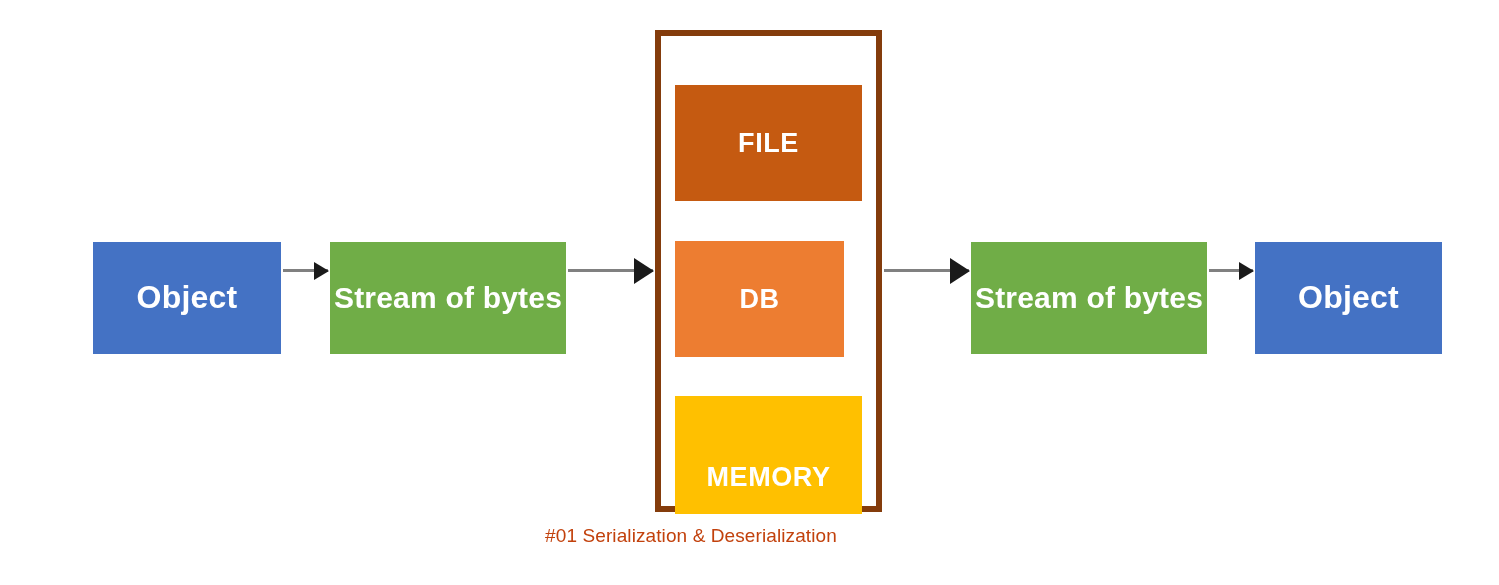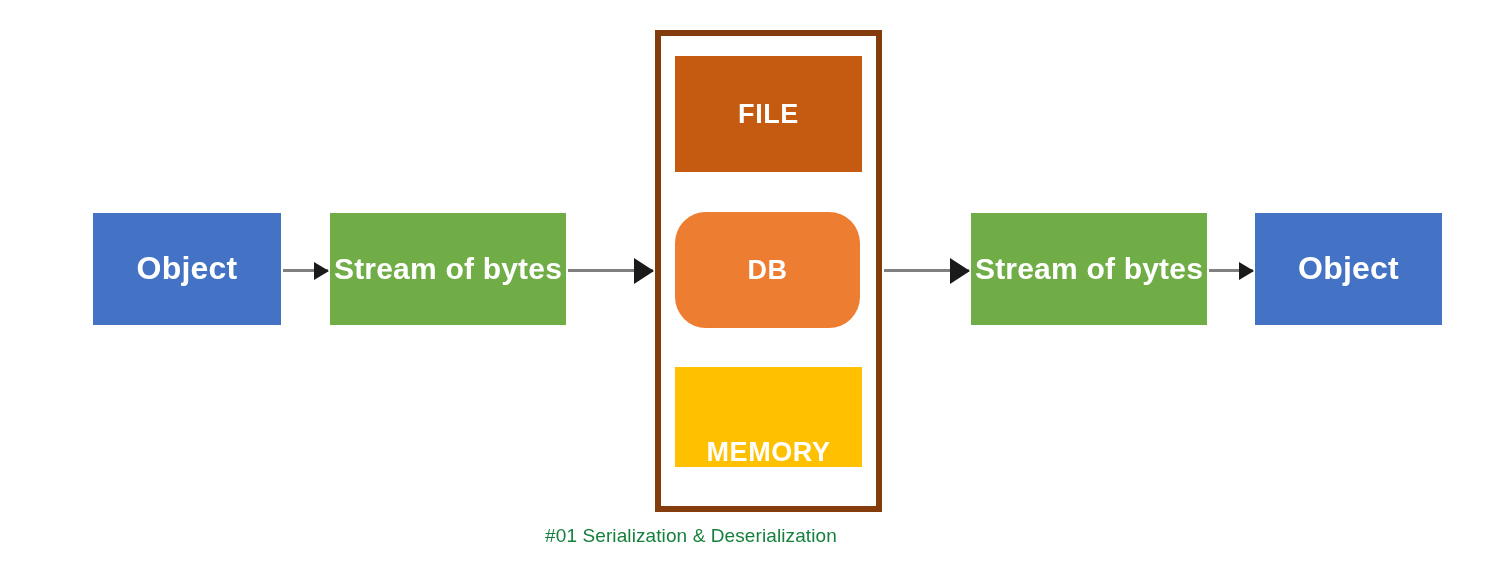--- a/index.html
+++ b/index.html
@@ -22,20 +22,21 @@
   .box {
     position: absolute;
     display: flex;
     align-items: center;
     justify-content: center;
     text-align: center;
     color: #ffffff;
     font-weight: bold;
     line-height: 1.12;
     box-sizing: border-box;
+    margin-top: 29px;
   }
 
   .box-object {
     font-size: 32px;
     letter-spacing: 0.2px;
   }
   .box-stream {
     font-size: 30px;
     letter-spacing: 0.2px;
   }
@@ -55,23 +56,23 @@
     position: absolute;
     left: 655px;
     top: 30px;
     width: 227px;
     height: 482px;
     border: 6px solid #843C0C;
     background: #ffffff;
     box-sizing: border-box;
   }
   #box-file   { left: 675px; top: 56px;  width: 187px; height: 116px; background: #C55A11; }
-  #box-db     { left: 675px; top: 212px; width: 185px; height: 116px; background: #ED7D31; border-radius: 31px; }
-  #box-memory { left: 675px; top: 367px; width: 187px; height: 100px; background: #FFC000;
-                align-items: flex-end; }
+  #box-db     { left: 675px; top: 212px; width: 169px; height: 116px; background: #ED7D31; }
+  #box-memory { left: 675px; top: 367px; width: 187px; height: 118px; background: #FFC000;
+                align-items: flex-end; padding-bottom: 22px; }
 
   
   .arrow {
     position: absolute;
     height: 3px;
     background: #808080;
     top: 269px;
   }
   .arrow::after {
     content: "";
@@ -110,21 +111,21 @@
   #label-deserialization { left: 971px; top: 374px; width: 471px; }
 
   
   #caption {
     position: absolute;
     left: 0;
     top: 525px;
     width: 1382px;
     text-align: center;
     font-size: 19px;
-    color: #15803d;
+    color: #c2410c;
     letter-spacing: 0.1px;
   }
 </style>
 </head>
 <body>
 
 <div id="stage">
 
   <div class="box box-object" id="obj-left">Object</div>
 

